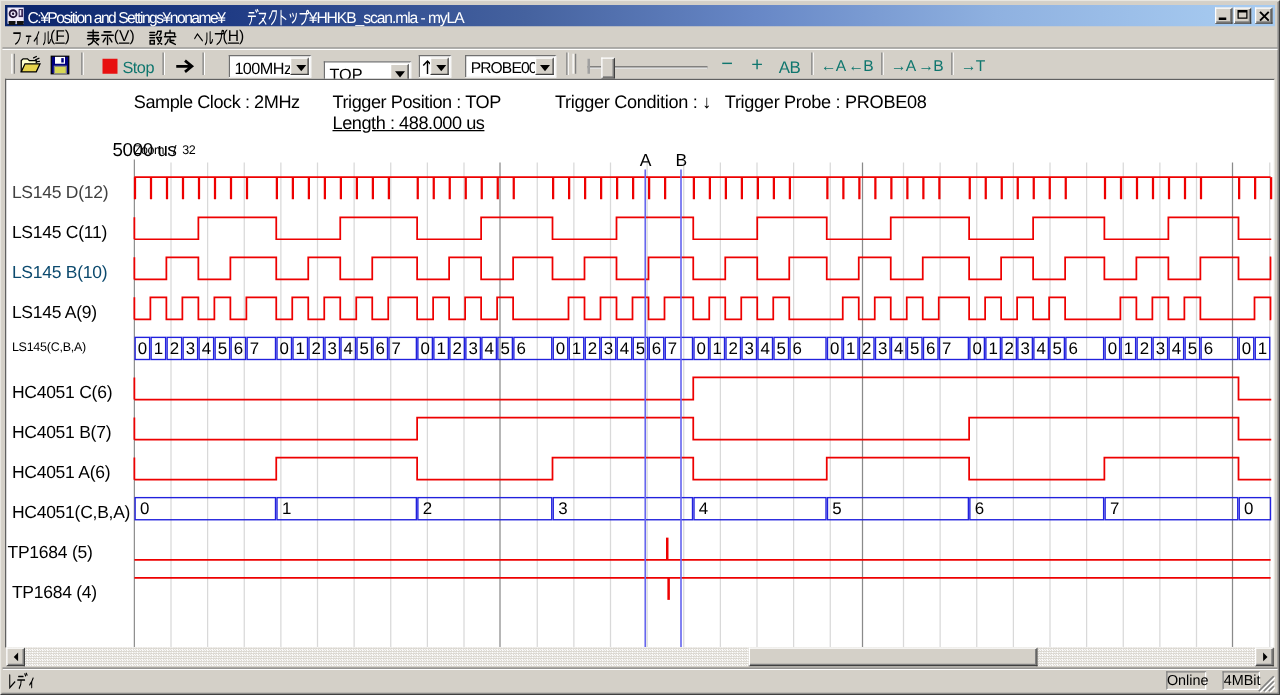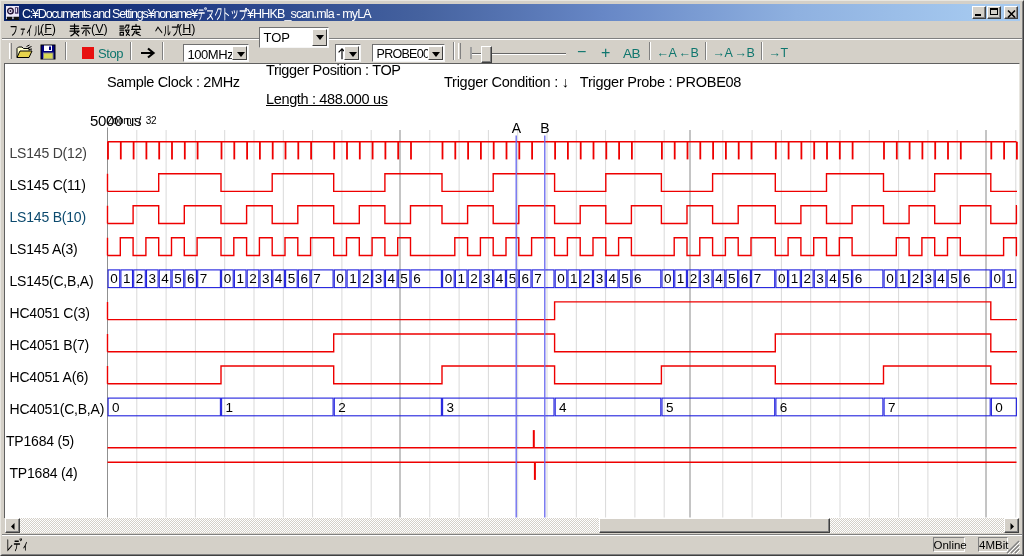--- a/index.html
+++ b/index.html
@@ -21,21 +21,21 @@
 <div style="position:absolute;left:5.5px;top:5.5px;width:13.5px;height:13.5px;background:#efeafa;">
   <svg width="14" height="14" viewBox="0 0 13.5 13.5">
     <circle cx="4.3" cy="4.8" r="2.7" fill="none" stroke="#241438" stroke-width="1.4"></circle>
     <circle cx="4.3" cy="4.8" r="0.9" fill="#241438"></circle>
     <rect x="8.6" y="1.2" width="3.4" height="6.2" fill="#3a2a5a"></rect>
     <rect x="9.4" y="2" width="1.2" height="4.2" fill="#efeafa"></rect>
     <path d="M0.8 11.2 H6.2 M1 12.8 H6" stroke="#111" stroke-width="1.5"></path>
     <path d="M7.2 11.2 H12.6 M7.4 12.8 H12.4" stroke="#111" stroke-width="1.5"></path>
   </svg>
 </div>
-<div style="position:absolute;left:22px;top:6.5px;font-size:12.5px;letter-spacing:-1.2px;color:#fff;white-space:nowrap;">C:¥Documents and Settings¥noname¥</div>
+<div style="position:absolute;left:22px;top:6.5px;font-size:12.5px;letter-spacing:-1.2px;color:#fff;white-space:nowrap;">C:¥Position and Settings¥noname¥</div>
 <svg style="position:absolute;left:197.5px;top:7px" width="51.2" height="15" viewBox="0 0 51.2 15">
     <g fill="none" stroke="#fff" stroke-width="1.3" stroke-linecap="round">
       <g transform="translate(0,0) scale(0.64,1.0)">
         <path d="M2 3.2 H8 M0.8 6 H10 M5.4 6 C5.4 9 4.6 11 2.8 12.6 M10.3 1.2 L11.3 2.6 M12.2 0.6 L13.2 2"></path>
       </g>
       <g transform="translate(8.2,0) scale(0.64,1.0)">
         <path d="M1.8 3.8 H9.8 C9 7 6 10 1.8 12.2 M5.8 7.8 L10.2 12.2"></path>
       </g>
       <g transform="translate(16.4,0) scale(0.64,1.0)">
         <path d="M5.5 1.8 C4.5 4.5 3 6.5 1.5 8 M5.5 1.8 H10.5 C10.5 6 8.5 10 4.5 12.5"></path>
@@ -140,21 +140,21 @@
 <div class="sep" style="left:129.5px;top:42px;height:18px;"></div>
 <svg style="position:absolute;left:140px;top:47px" width="17" height="12">
     <path d="M1 6 H12 M8 1.5 L13.5 6 L8 10.5" stroke="#000" stroke-width="2.2" fill="none"></path>
   </svg>
 <div class="sep" style="left:162px;top:42px;height:18px;"></div>
 
 <div class="combo" style="left:182.5px;top:44px;width:66.5px;height:18px;">
     <div class="txt" style="letter-spacing:-0.45px">100MHz</div>
     <div class="drop"></div>
   </div>
-<div class="combo" style="left:258.5px;top:27px;width:70px;height:21px;">
+<div class="combo" style="left:258.5px;top:49px;width:70px;height:21px;">
     <div class="txt">TOP</div>
     <div class="drop"></div>
   </div>
 <div class="combo" style="left:335px;top:44px;width:26px;height:18px;">
     <svg style="position:absolute;left:1px;top:2px" width="10" height="13">
       <path d="M5 12.2 V2 M1.6 5.4 L5 1.8 L8.4 5.4" stroke="#000" stroke-width="1.15" fill="none"></path>
     </svg>
     <div class="drop"></div>
   </div>
 <div class="combo" style="left:371.5px;top:44px;width:73px;height:18px;">
@@ -174,32 +174,32 @@
 <div class="sep" style="left:648.5px;top:42px;height:18px;"></div>
 <div class="tbtxt" style="left:656.5px;font-size:12.5px;letter-spacing:-0.5px;">←A ←B</div>
 <div class="sep" style="left:704.5px;top:42px;height:18px;"></div>
 <div class="tbtxt" style="left:712.5px;font-size:12.5px;letter-spacing:-0.5px;">→A →B</div>
 <div class="sep" style="left:760.5px;top:42px;height:18px;"></div>
 <div class="tbtxt" style="left:768.5px;font-size:12.5px;letter-spacing:-0.5px;">→T</div>
 
 <div style="position:absolute;left:3.5px;top:62.5px;width:1016.0px;height:455.5px;background:#fff;border-top:1.5px solid #606060;border-left:1.5px solid #606060;border-right:1px solid #e8e6e0;"></div>
 
 <div style="position:absolute;left:107px;top:74px;font-size:14.5px;letter-spacing:-0.35px;white-space:nowrap;">Sample Clock : 2MHz</div>
-<div style="position:absolute;left:266px;top:62px;font-size:14.5px;letter-spacing:-0.35px;white-space:nowrap;">Trigger Position : TOP</div>
+<div style="position:absolute;left:266px;top:74px;font-size:14.5px;letter-spacing:-0.35px;white-space:nowrap;">Trigger Position : TOP</div>
 <div style="position:absolute;left:444px;top:74px;font-size:14.5px;letter-spacing:-0.25px;white-space:nowrap;">Trigger Condition : ↓&nbsp;&nbsp; Trigger Probe : PROBE08</div>
 <div style="position:absolute;left:107px;top:90.5px;font-size:10px;letter-spacing:-0.35px;white-space:nowrap;margin-top:24px;">Zoom : /&nbsp; 32</div>
 <div style="position:absolute;left:266px;top:90.5px;font-size:14.5px;letter-spacing:-0.35px;white-space:nowrap;text-decoration:underline;">Length : 488.000 us</div>
 <div style="position:absolute;left:90px;top:111.5px;font-size:15px;letter-spacing:-0.3px;white-space:nowrap;">5000 us</div>
 
 <div style="position:absolute;left:9.5px;top:145px;font-size:14px;letter-spacing:-0.2px;color:#404040;white-space:nowrap;">LS145 D(12)</div>
 <div style="position:absolute;left:9.5px;top:177px;font-size:14px;letter-spacing:-0.2px;color:#000;white-space:nowrap;">LS145 C(11)</div>
 <div style="position:absolute;left:9.5px;top:209px;font-size:14px;letter-spacing:-0.2px;color:#0c4a6e;white-space:nowrap;">LS145 B(10)</div>
-<div style="position:absolute;left:9.5px;top:241px;font-size:14px;letter-spacing:-0.2px;color:#000;white-space:nowrap;">LS145 A(3)</div>
-<div style="position:absolute;left:9.5px;top:273px;font-size:14px;letter-spacing:-0.2px;color:#000;white-space:nowrap;">LS145(C,B,A)</div>
-<div style="position:absolute;left:9.5px;top:305px;font-size:14px;letter-spacing:-0.2px;color:#000;white-space:nowrap;">HC4051 C(3)</div>
+<div style="position:absolute;left:9.5px;top:241px;font-size:14px;letter-spacing:-0.2px;color:#000;white-space:nowrap;">LS145 A(9)</div>
+<div style="position:absolute;left:9.5px;top:273px;font-size:10px;letter-spacing:-0.2px;color:#000;white-space:nowrap;">LS145(C,B,A)</div>
+<div style="position:absolute;left:9.5px;top:305px;font-size:14px;letter-spacing:-0.2px;color:#000;white-space:nowrap;">HC4051 C(6)</div>
 <div style="position:absolute;left:9.5px;top:337px;font-size:14px;letter-spacing:-0.2px;color:#000;white-space:nowrap;">HC4051 B(7)</div>
 <div style="position:absolute;left:9.5px;top:369px;font-size:14px;letter-spacing:-0.2px;color:#000;white-space:nowrap;">HC4051 A(6)</div>
 <div style="position:absolute;left:9.5px;top:401px;font-size:14px;letter-spacing:-0.2px;color:#000;white-space:nowrap;">HC4051(C,B,A)</div>
 <div style="position:absolute;left:6px;top:433px;font-size:14px;letter-spacing:-0.2px;color:#000;white-space:nowrap;">TP1684 (5)</div>
 <div style="position:absolute;left:9.5px;top:465px;font-size:14px;letter-spacing:-0.2px;color:#000;white-space:nowrap;">TP1684 (4)</div>
 
 <svg style="position:absolute;left:0;top:0" width="1024" height="556">
 <line x1="107.5" y1="127.5" x2="107.5" y2="517.5" stroke="#909090" stroke-width="1"></line>
 <line x1="136.8" y1="130.0" x2="136.8" y2="517.5" stroke="#d9d9d9" stroke-width="1"></line>
 <line x1="166.1" y1="130.0" x2="166.1" y2="517.5" stroke="#d9d9d9" stroke-width="1"></line>

